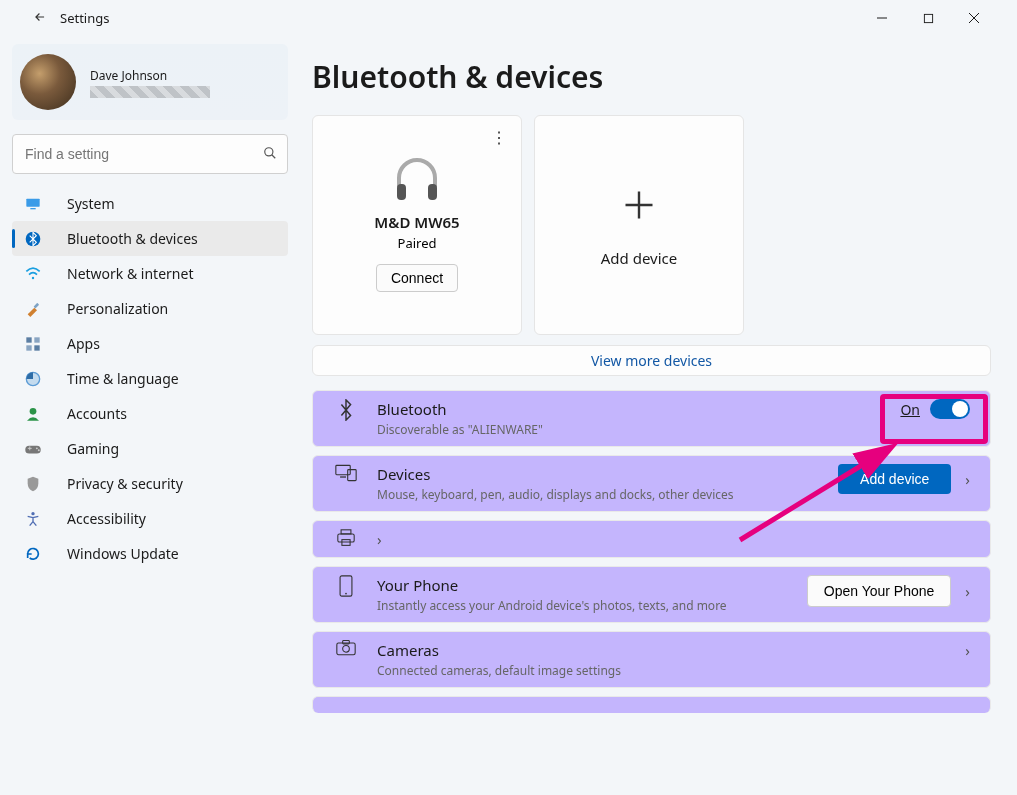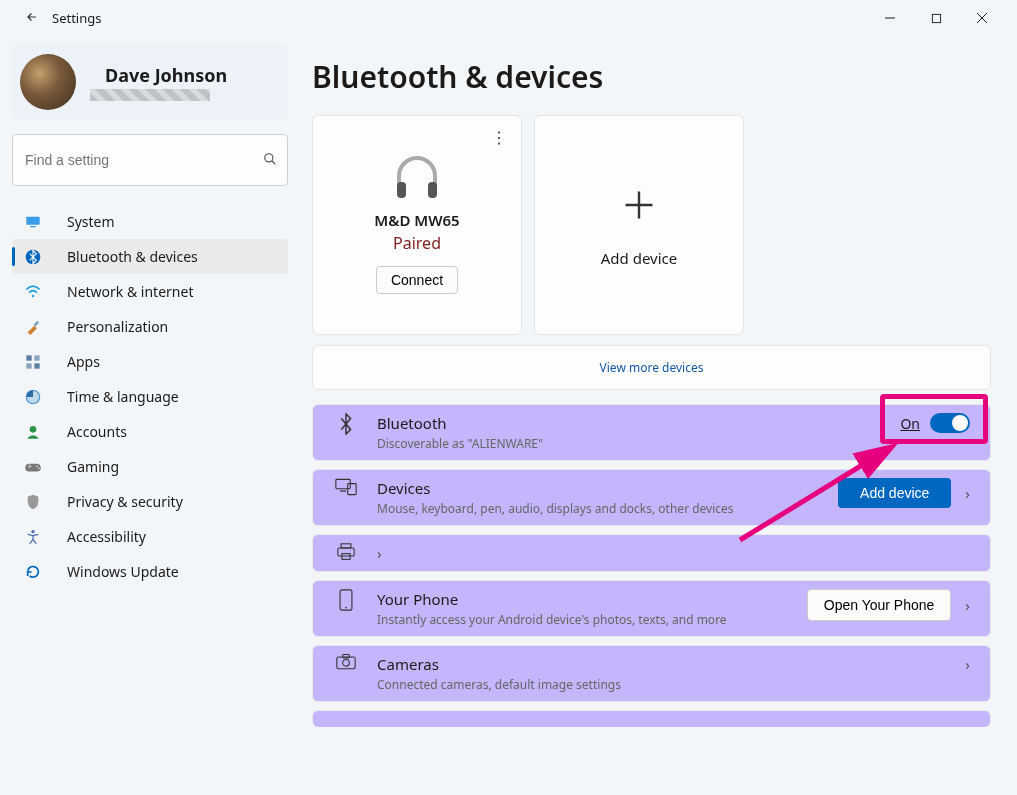--- a/index.html
+++ b/index.html
@@ -13,21 +13,21 @@
     height: 795px;
     overflow: hidden;
     position: relative;
   }
 
   
   .titlebar {
     display: flex;
     align-items: center;
     height: 36px;
-    padding: 0 12px;
+    padding: 0 20px;
   }
   .titlebar .back {
     width: 40px; text-align: center; color:#333; font-size:16px;
   }
   .titlebar .title {
     font-size: 13px;
   }
   .titlebar .spacer { flex: 1; }
   .winbtn {
     width: 46px; height: 36px; display:flex; align-items:center; justify-content:center;
@@ -58,38 +58,38 @@
     padding: 10px 8px;
     border-radius: 6px;
     background: linear-gradient(180deg,#ecf2f7 0%,#edf2f7 100%);
     margin-bottom: 14px;
   }
   .avatar {
     width: 56px; height: 56px; border-radius: 50%;
     background: radial-gradient(circle at 35% 35%, #c49e6c 0, #7a5a3c 40%, #3c2d1c 100%);
     overflow:hidden;
   }
-  .userinfo .uname { font-weight:700; font-size:18px;margin-left:15px;}
+  .userinfo .uname { font-weight:400; font-size:12px;}
   .userinfo .usub {
     margin-top:2px;
     height:12px; width:120px;
     background: repeating-linear-gradient(45deg,#bfc3c7,#bfc3c7 6px,#d8dbde 6px,#d8dbde 12px);
     filter: blur(0.3px);
   }
 
   
   .searchbox {
     display:flex;
     align-items:center;
     border:1px solid #d0d0d0;
     background:#fdfdfd;
     border-radius:4px;
     padding: 0 10px;
-    height: 52px;
-    margin-bottom: 18px;
+    height: 40px;
+    margin-bottom: 12px;
   }
   .searchbox input {
     flex:1; border:none; outline:none; background:transparent; font-size:14px;
   }
   .searchbox .sicon { color:#555; }
 
   
   .nav {
     list-style:none;
     padding:0;
@@ -147,21 +147,21 @@
     padding: 10px;
   }
   .device-card .more {
     position:absolute;
     top:10px;
     right:14px;
     font-size:16px;
     color:#333;
   }
   .device-card .dev-name { margin-top:10px; font-size:15px; font-weight:600;}
-  .device-card .dev-status { color:#7f1d1d; font-size:16px; margin-top:2px;text-align:center; }
+  .device-card .dev-status { color:#000000; font-size:13px; margin-top:2px;text-align:center; }
   .device-card .connect-btn {
     margin-top:12px;
     padding: 5px 14px;
     border:1px solid #ccc;
     border-radius:4px;
     background:#fbfbfb;
     font-size:14px;
     cursor:pointer;
   }
   .add-card .plus {
@@ -172,23 +172,23 @@
     margin-top: 14px;
     font-size:15px;
   }
 
   
   .view-more {
     border:1px solid #e5e5e5;
     border-radius:6px;
     background:#fdfdfd;
     text-align:center;
-    padding: 13px;
+    padding: 5px;
     color:#1358a5;
-    font-size:12px;
+    font-size:14px;
     cursor:pointer;
     margin-bottom: 14px;
   }
 
   
   .setting-row {
     border:1px solid #e9e9e9;
     border-radius:6px;
     background:#c4b5fd;
     display:flex;

